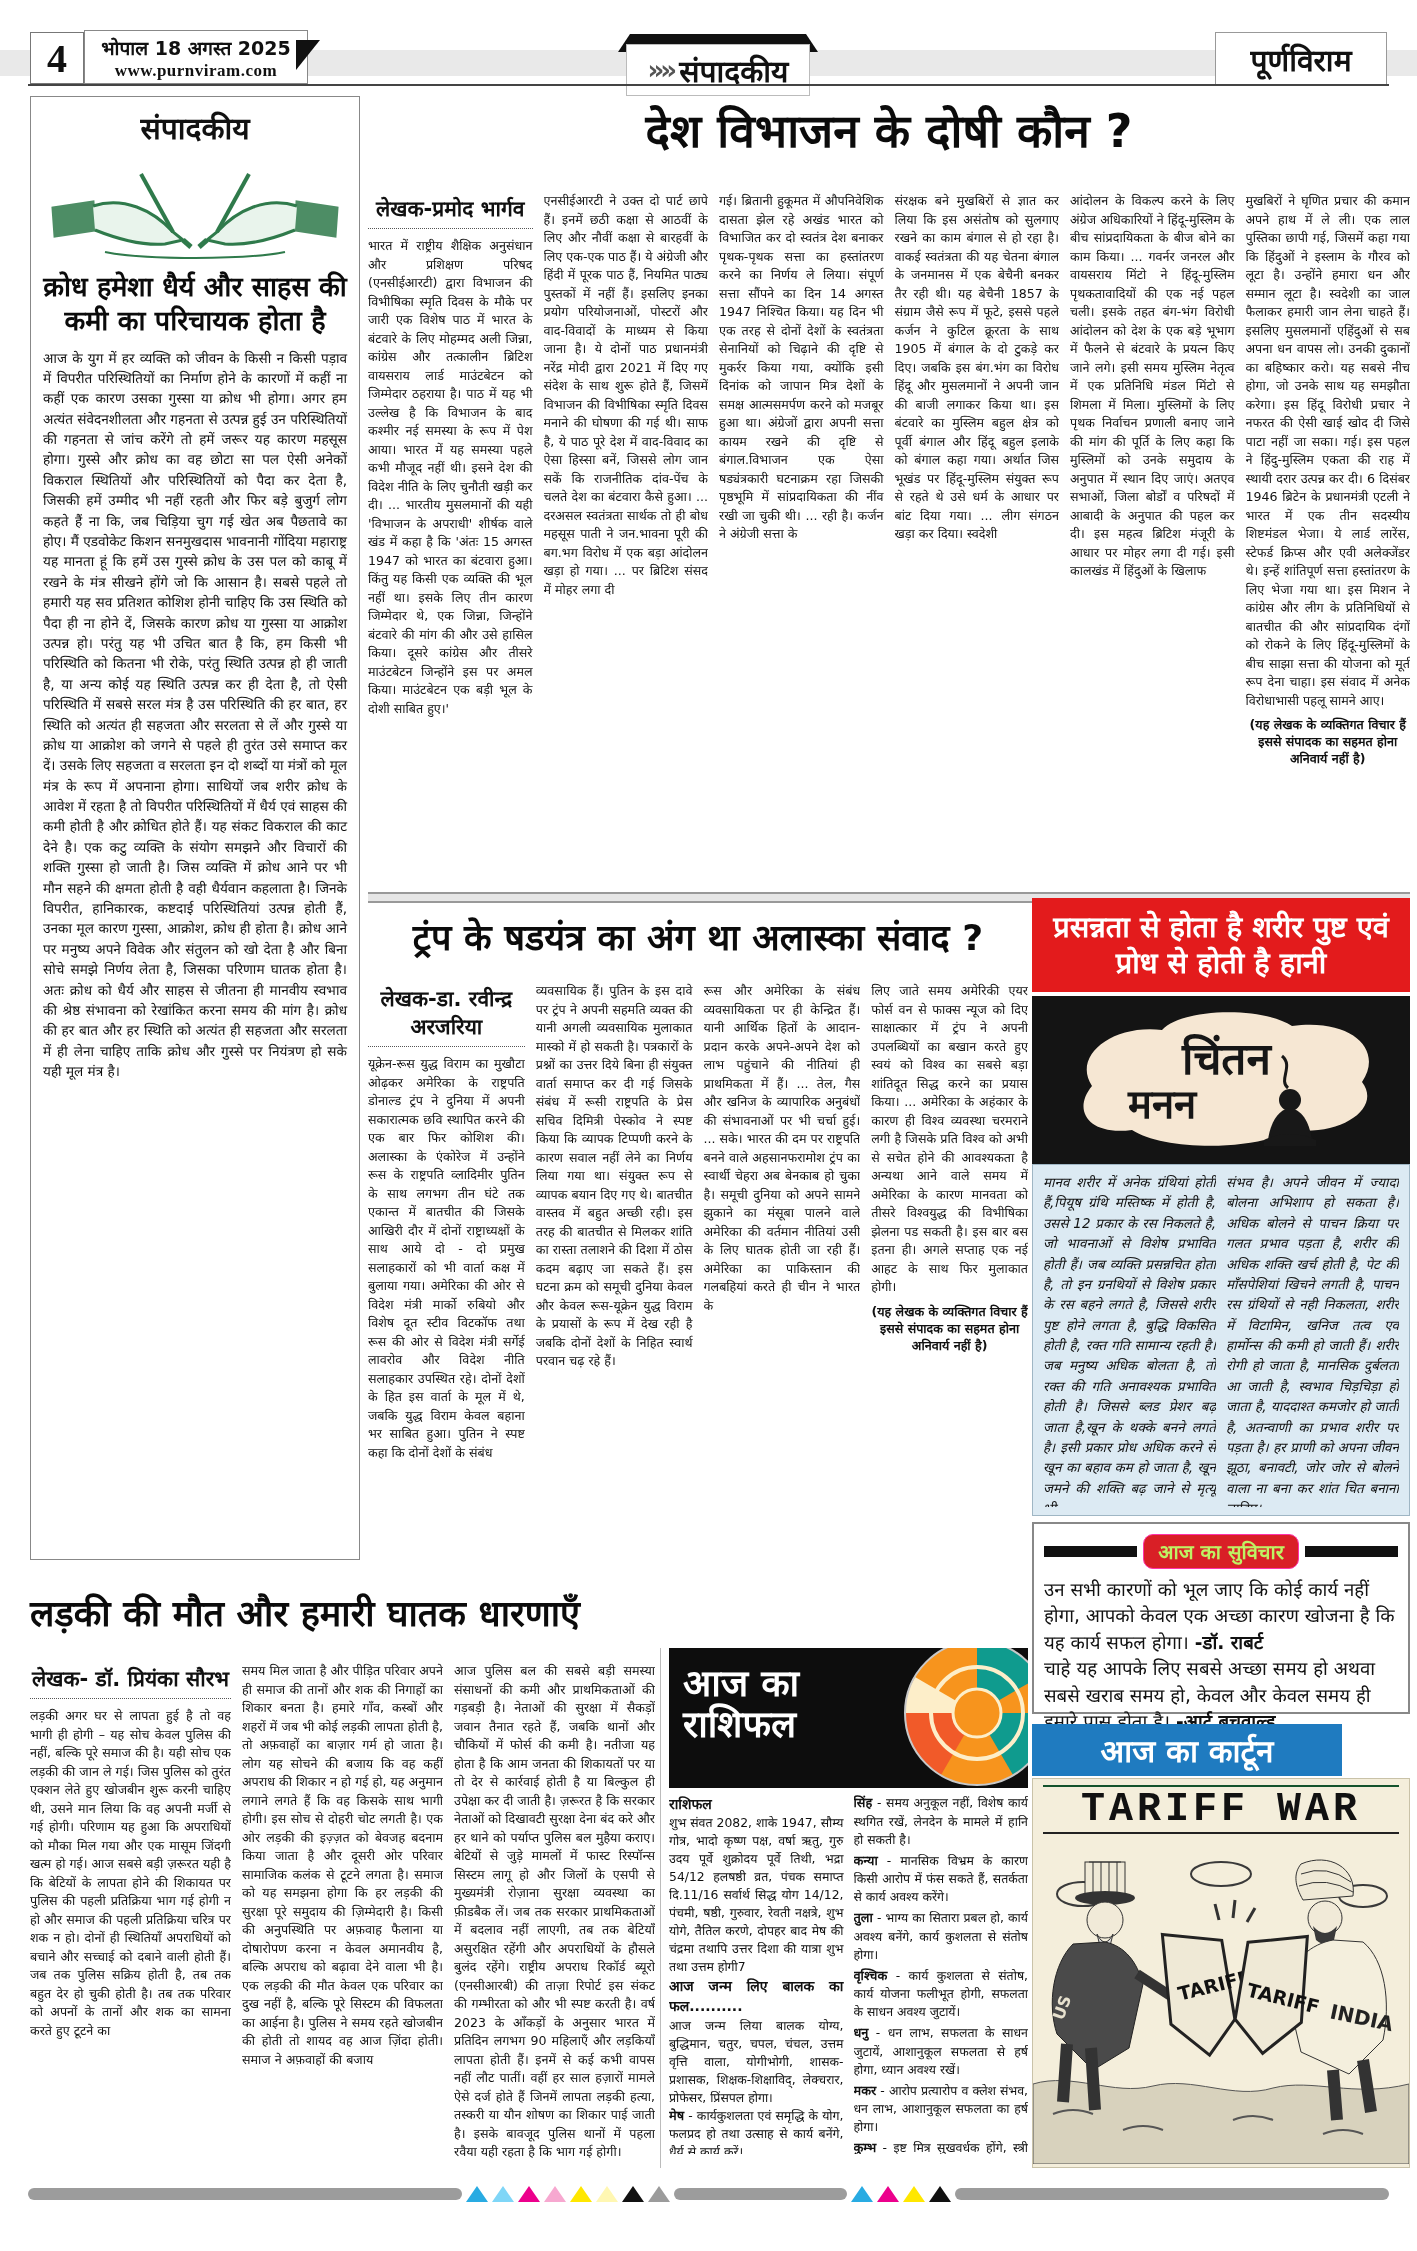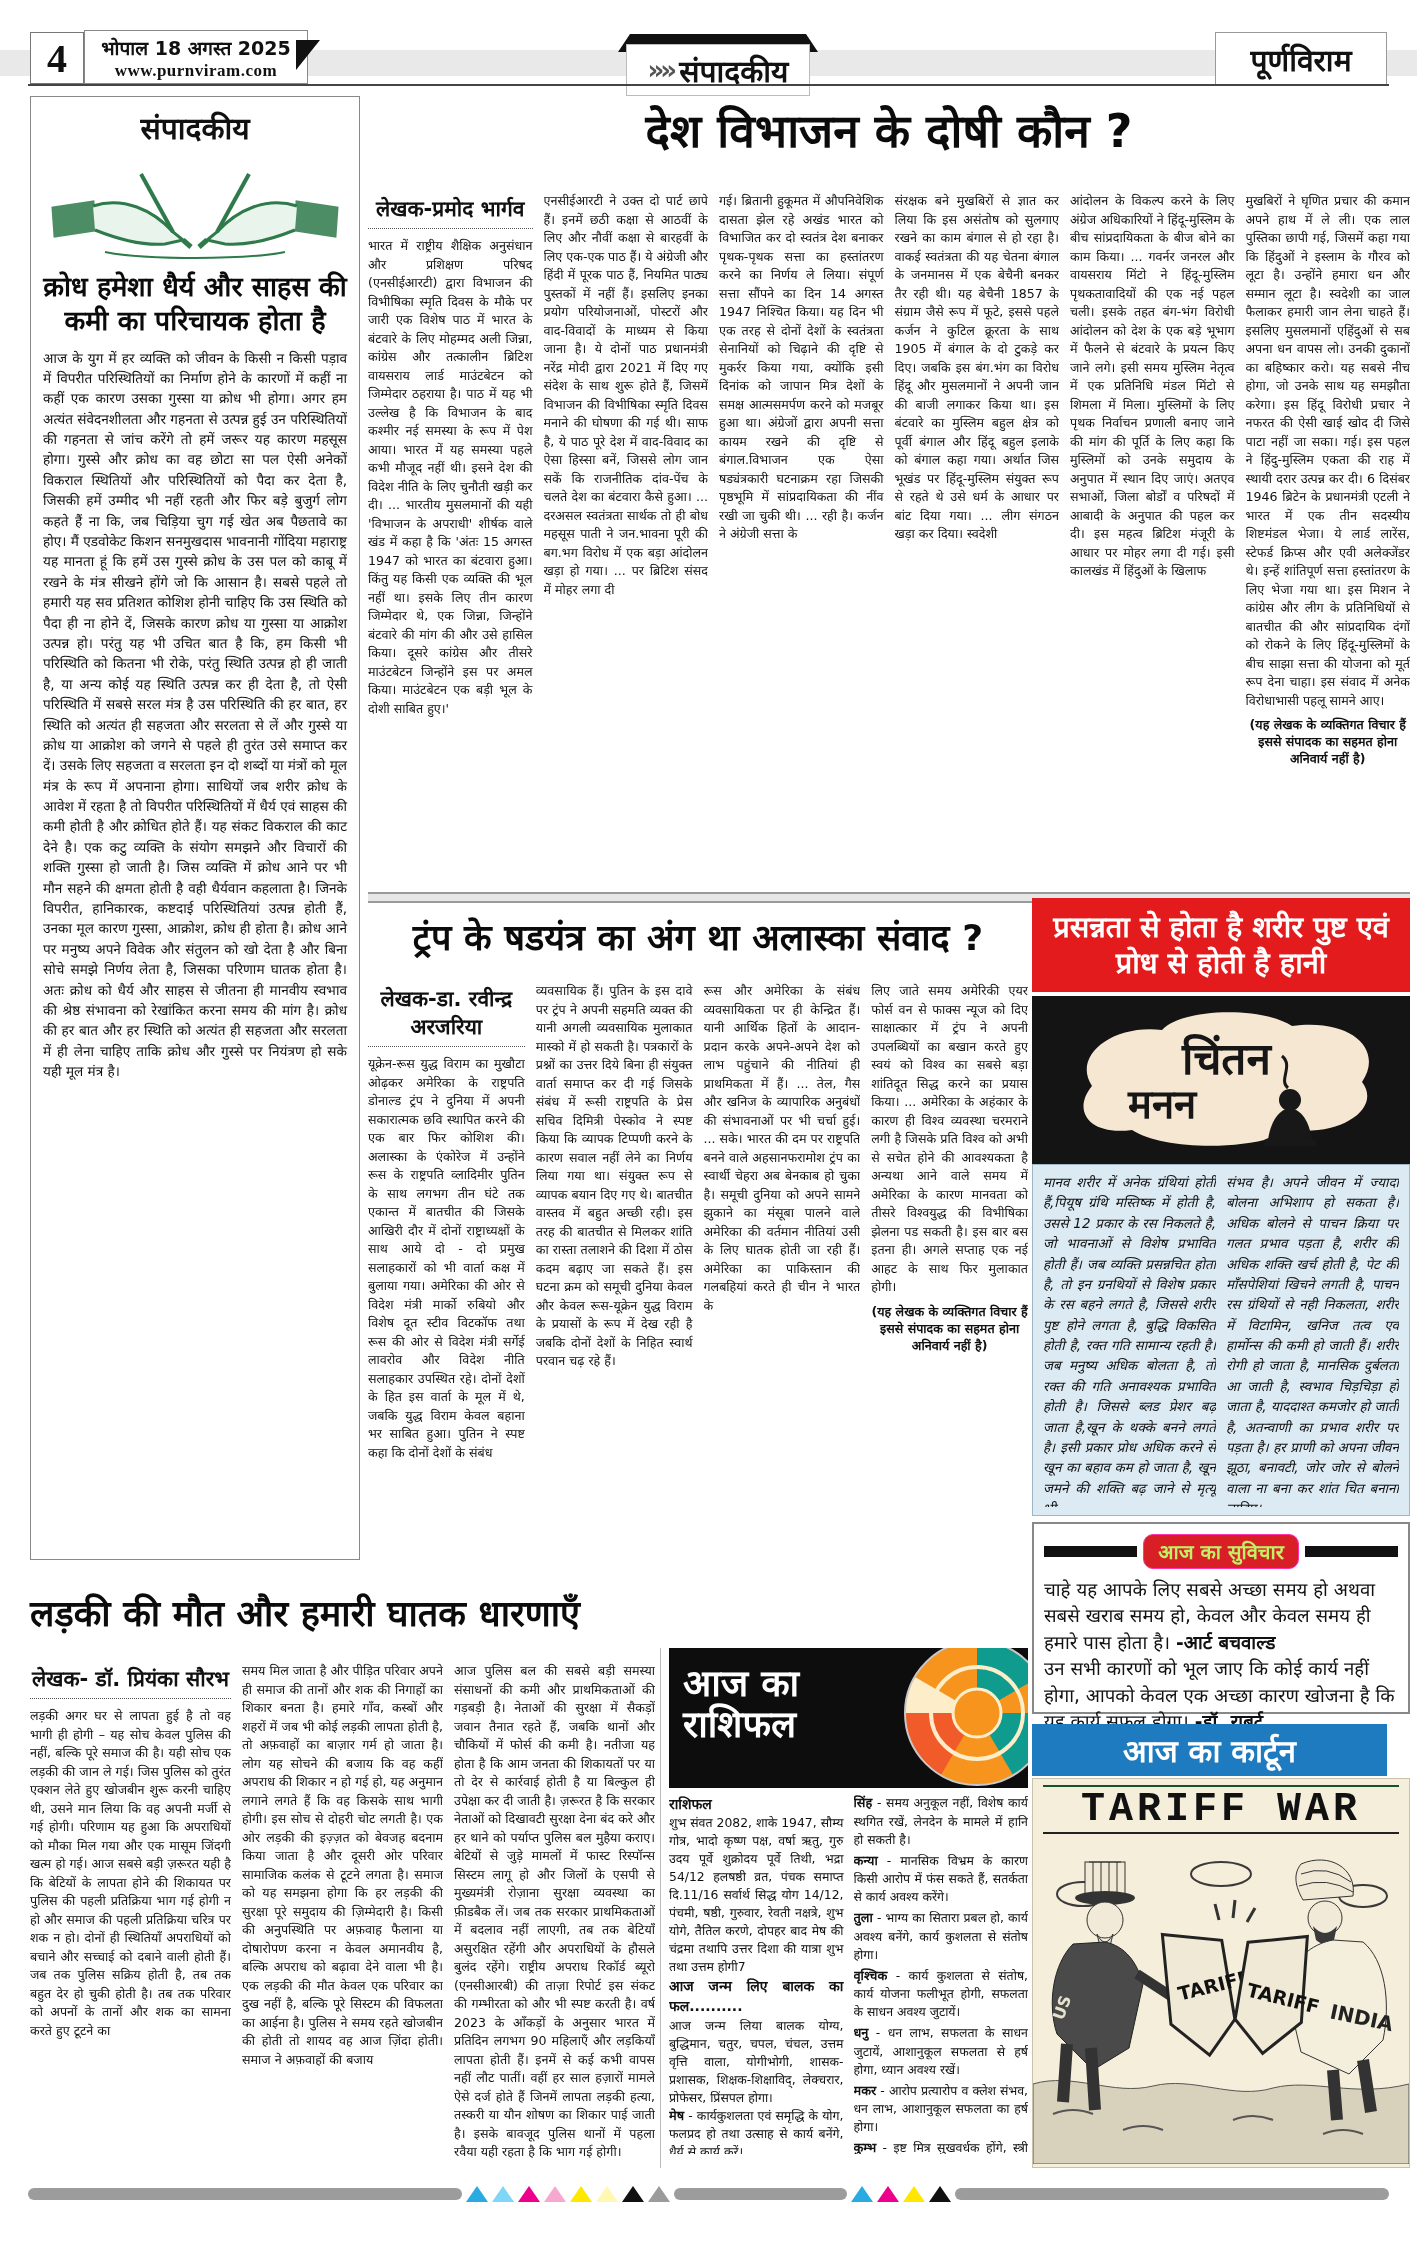--- a/index.html
+++ b/index.html
@@ -61,21 +61,21 @@
       border:1px solid #9fb6c4;box-sizing:border-box;padding:8px 10px;}
   .chintan-cols{display:flex;gap:10px;height:100%;}
   .chintan-col{flex:1;font-style:italic;font-size:13.4px;line-height:1.52;text-align:justify;overflow:hidden;}
   .suv-box{position:absolute;left:1032px;top:1522px;width:378px;height:192px;border:2px solid #888;
       box-sizing:border-box;padding:6px 10px;}
   .suv-head{display:flex;align-items:center;gap:6px;margin:4px 0 8px;}
   .suv-bar{flex:1;height:11px;background:#111;}
   .suv-pill{background:#d91f26;color:#bef264;font-size:20px;font-weight:bold;padding:3px 14px;
       border-radius:10px;border:1px solid #f3a;white-space:nowrap;}
   .suv-quote{font-size:18.6px;line-height:1.42;}
-  .cartoon-banner{position:absolute;left:1032px;top:1724px;width:355px;height:52px;background:#1f7bc0;
+  .cartoon-banner{position:absolute;left:1032px;top:1724px;width:310px;height:52px;background:#1f7bc0;
       color:#fff;font-size:31px;font-weight:bold;display:flex;align-items:center;justify-content:center;}
   .cartoon{position:absolute;left:1032px;top:1778px;width:378px;height:390px;background:#f4eedb;
       border:1px solid #c9c2a8;box-sizing:border-box;overflow:hidden;}
   .tariff-head{margin:6px 10px 0;border-top:2px solid #14532d;border-bottom:2px solid #222;
       text-align:center;font-family:Liberation Mono, monospace;font-weight:bold;font-size:40px;letter-spacing:4px;}
   
   .art3-title{position:absolute;left:30px;top:1588px;width:920px;font-size:36px;text-align:left;}
   .art3-cols{position:absolute;left:30px;top:1662px;width:625px;height:500px;}
   
   .rash-box{position:absolute;left:660px;top:1648px;width:372px;height:520px;box-sizing:border-box;
@@ -193,24 +193,24 @@
     </div>
   </div>
 
   <div class="suv-box">
     <div class="suv-head">
       <div class="suv-bar"></div>
       <div class="suv-pill">आज का सुविचार</div>
       <div class="suv-bar"></div>
     </div>
     <div class="suv-quote">
+      <span>उन सभी कारणों को भूल जाए कि कोई कार्य नहीं होगा, आपको केवल एक अच्छा कारण खोजना है कि यह कार्य सफल होगा। </span><b>-डॉ. राबर्ट</b>
+    </div>
+    <div class="suv-quote">
       <span>चाहे यह आपके लिए सबसे अच्छा समय हो अथवा सबसे खराब समय हो, केवल और केवल समय ही हमारे पास होता है। </span><b>-आर्ट बचवाल्ड</b>
-    </div>
-    <div class="suv-quote">
-      <span>उन सभी कारणों को भूल जाए कि कोई कार्य नहीं होगा, आपको केवल एक अच्छा कारण खोजना है कि यह कार्य सफल होगा। </span><b>-डॉ. राबर्ट</b>
     </div>
   </div>
 
   <div class="cartoon-banner">आज का कार्टून</div>
   <div class="cartoon">
     <div class="tariff-head">TARIFF WAR</div>
     <svg width="376" height="330" viewBox="0 0 376 330">
       <g stroke="#3a3a3a" fill="none" stroke-width="2">
         <ellipse cx="50" cy="60" rx="26" ry="12"></ellipse>
           <ellipse cx="188" cy="40" rx="30" ry="12"></ellipse>

